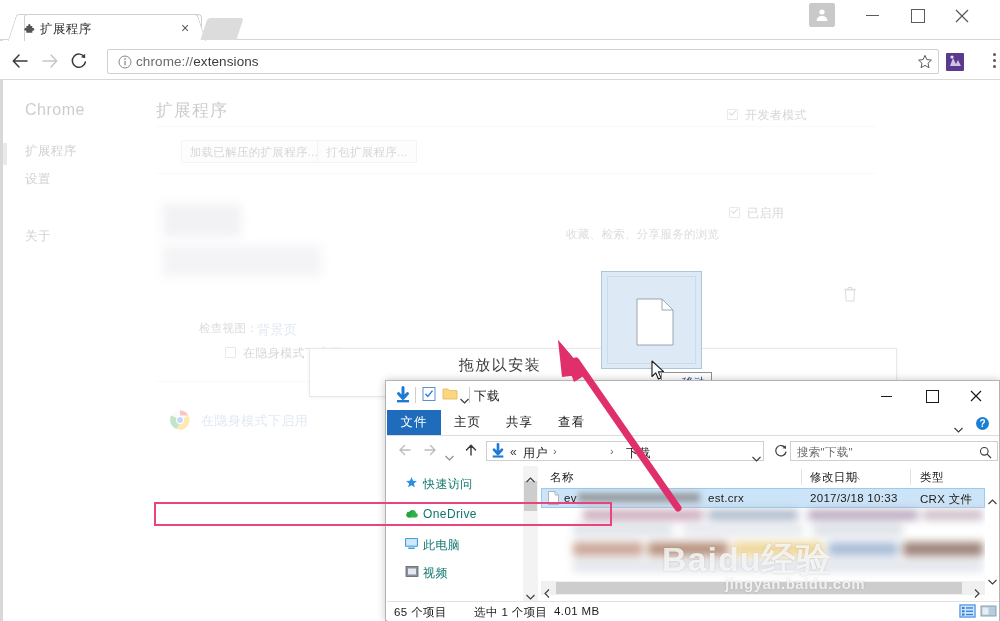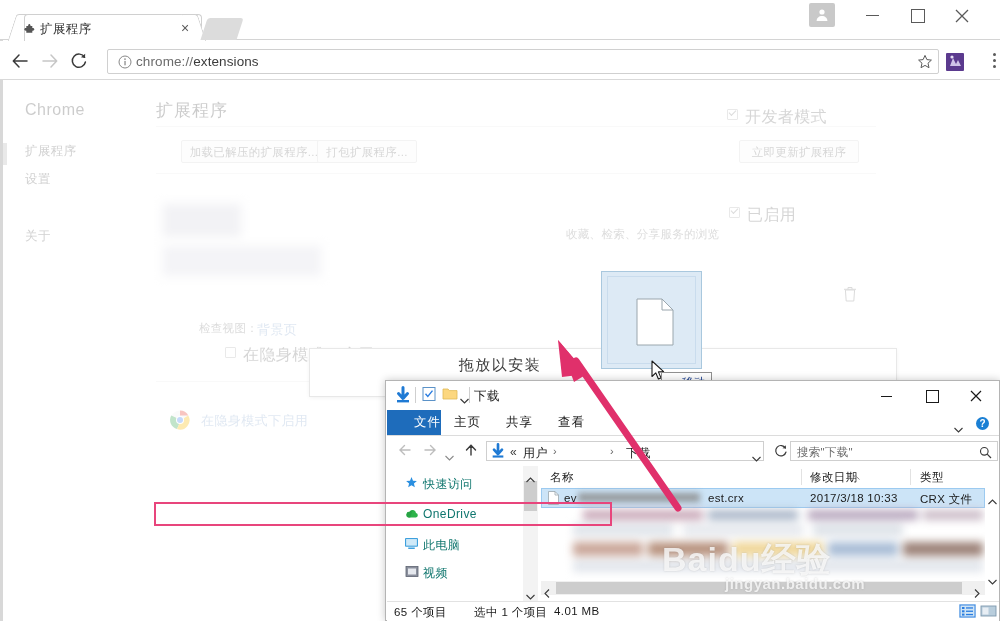--- a/index.html
+++ b/index.html
@@ -53,21 +53,21 @@
   .ext-sidebar-title{position:absolute;left:22px;top:20px;font-size:16px;color:#5a5a5a;letter-spacing:.5px;}
   .ext-nav{position:absolute;left:22px;font-size:12.5px;color:#6a6a6a;letter-spacing:.4px;}
   .ext-nav-sel{position:absolute;left:0;width:4px;height:22px;background:#b9b9b9;}
   .ext-head{position:absolute;left:153px;top:18px;font-size:17px;color:#585858;letter-spacing:1px;}
   .hr{position:absolute;background:#ededed;height:1px;}
   .gbtn{position:absolute;height:23px;border:1px solid #dadada;border-radius:2px;background:#fbfbfb;
         font-size:11.5px;color:#7b7b7b;line-height:23px;text-align:center;box-sizing:border-box;letter-spacing:.3px;}
   .cbox{position:absolute;width:11px;height:11px;border:1px solid #b9b9b9;background:#fff;border-radius:1px;box-sizing:border-box;}
   .cbox.on:after{content:"";position:absolute;left:1px;top:0px;width:6px;height:3px;
                  border-left:1.6px solid #8e8e8e;border-bottom:1.6px solid #8e8e8e;transform:rotate(-45deg);}
-  .cklabel{position:absolute;font-size:16px;color:#7a7a7a;letter-spacing:.4px;}
+  .cklabel{position:absolute;font-size:12px;color:#7a7a7a;letter-spacing:.4px;}
   .blurbox{position:absolute;filter:blur(5px);}
   .greytxt{position:absolute;font-size:11.5px;color:#8e8e8e;letter-spacing:.3px;}
   .bluelink{position:absolute;font-size:13px;color:#9bb6d8;letter-spacing:.4px;}
   .trash{position:absolute;left:840px;top:205px;}
 
   
   #drop-overlay{position:absolute;left:310px;top:349px;width:586px;height:47px;background:#fff;
                 box-shadow:0 0 0 1px #e8e8e8, 0 1px 5px rgba(0,0,0,.08);}
   .drop-text{position:absolute;left:310px;top:341px;width:380px;height:47px;line-height:47px;
              text-align:center;font-size:15px;color:#3c3c3c;letter-spacing:1.5px;}
@@ -83,21 +83,21 @@
 
   
   #explorer{position:absolute;left:385px;top:380px;width:615px;height:241px;background:#fff;
             border:1px solid #b4b4b4;box-sizing:border-box;box-shadow:0 0 8px rgba(0,0,0,.22);}
   .ex-title{position:absolute;left:0;top:0;width:613px;height:29px;background:#fff;}
   .ex-qat{position:absolute;top:5px;}
   .ex-path-title{position:absolute;left:88px;top:7px;font-size:12.5px;color:#1a1a1a;letter-spacing:.5px;}
   .ex-win-btn{position:absolute;top:0;width:45px;height:29px;}
   .ribbon{position:absolute;left:0;top:29px;width:613px;height:25px;background:#fff;}
   .rb-file{position:absolute;left:1px;top:29px;width:54px;height:25px;background:#1e6cbb;
-           color:#fff;font-size:12.5px;line-height:25px;text-align:right;letter-spacing:1px;}
+           color:#fff;font-size:12.5px;line-height:25px;text-align:center;letter-spacing:1px;}
   .rb-tab{position:absolute;top:29px;height:25px;line-height:25px;font-size:12.5px;color:#1a1a1a;letter-spacing:1px;}
   .rb-help{position:absolute;left:590px;top:36px;width:13px;height:13px;border-radius:50%;background:#1a7fd4;
            color:#fff;font-size:10px;line-height:13px;text-align:center;font-weight:bold;}
   .rb-caret{position:absolute;left:568px;top:38px;}
   .ribbon-sep{position:absolute;left:1px;top:54px;width:612px;height:1px;background:#dcdcdc;}
 
   .addrbar{position:absolute;left:1px;top:55px;width:612px;height:28px;background:#fff;}
   .ab-nav{position:absolute;top:62px;}
   .ab-box{position:absolute;left:100px;top:60px;width:278px;height:20px;border:1px solid #cfcfcf;background:#fff;box-sizing:border-box;}
   .crumb{position:absolute;font-size:12px;color:#1a1a1a;letter-spacing:.5px;}
@@ -238,21 +238,20 @@
 
   <div class="ext-head">扩展程序</div>
 
   <div class="hr" style="left:153px;top:45px;width:720px"></div>
 
   <div class="cbox on" style="left:724px;top:28px"></div>
   <div class="cklabel" style="left:742px;top:26px">开发者模式</div>
 
   <div class="gbtn" style="left:178px;top:59px;width:146px">加载已解压的扩展程序...</div>
   <div class="gbtn" style="left:314px;top:59px;width:100px">打包扩展程序...</div>
-  <div class="gbtn" style="left:736px;top:59px;width:120px">立即更新扩展程序</div>
 
   <div class="hr" style="left:153px;top:92px;width:720px"></div>
 
   <div class="blurbox" style="left:160px;top:123px;width:78px;height:33px;background:#d6d6e0"></div>
   <div class="blurbox" style="left:160px;top:165px;width:158px;height:30px;background:#dcdce6"></div>
   <div class="greytxt" style="left:563px;top:146px">收藏、检索、分享服务的浏览</div>
 
   <div class="cbox on" style="left:726px;top:126px"></div>
   <div class="cklabel" style="left:744px;top:124px">已启用</div>
   <div class="trash">

